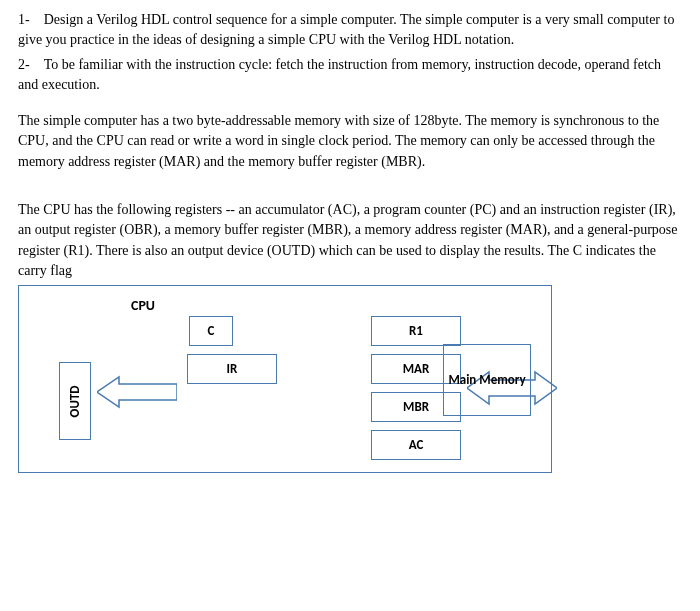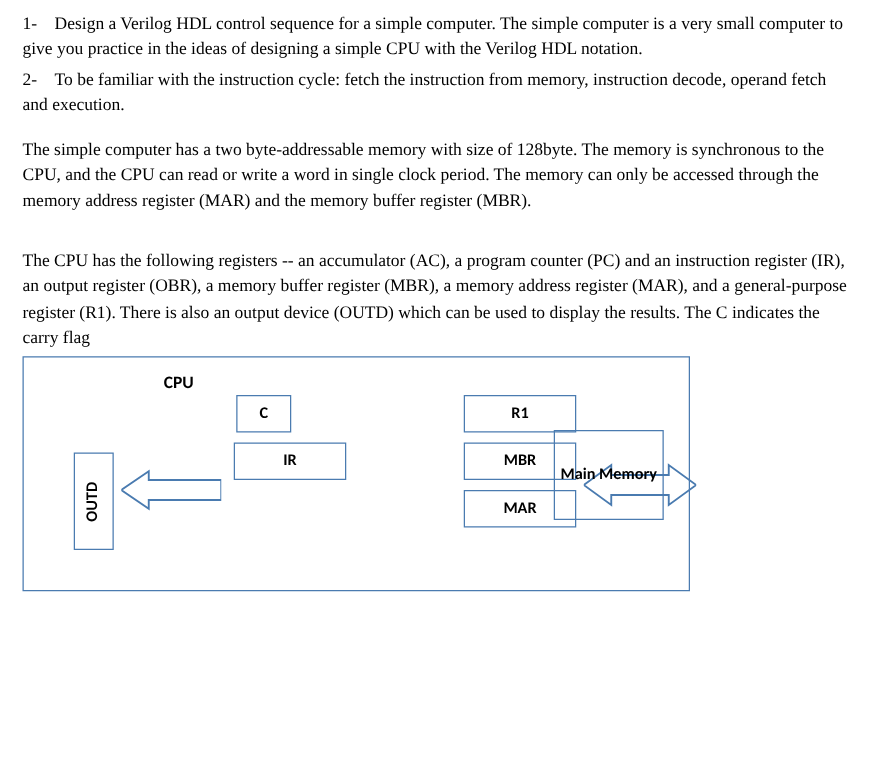--- a/index.html
+++ b/index.html
@@ -133,22 +133,23 @@
     </svg>
   </div>
 
   <div class="reg-col1">
     <div class="reg reg-small">C</div>
     <div class="reg">IR</div>
   </div>
 
   <div class="reg-col2">
     <div class="reg">R1</div>
+    <div class="reg">MAR</div>
     <div class="reg">MBR</div>
-    <div class="reg">MAR</div>
+    <div class="reg">AC</div>
   </div>
 
   <div class="arrow-right">
     <svg width="90" height="40" viewBox="0 0 90 40">
       <polygon points="0,20 22,4 22,12 68,12 68,4 90,20 68,36 68,28 22,28 22,36" fill="none" stroke="#4A7BB0" stroke-width="1.5"></polygon>
     </svg>
   </div>
 
   <div class="mem-block">
     <span>Main Memory</span>

